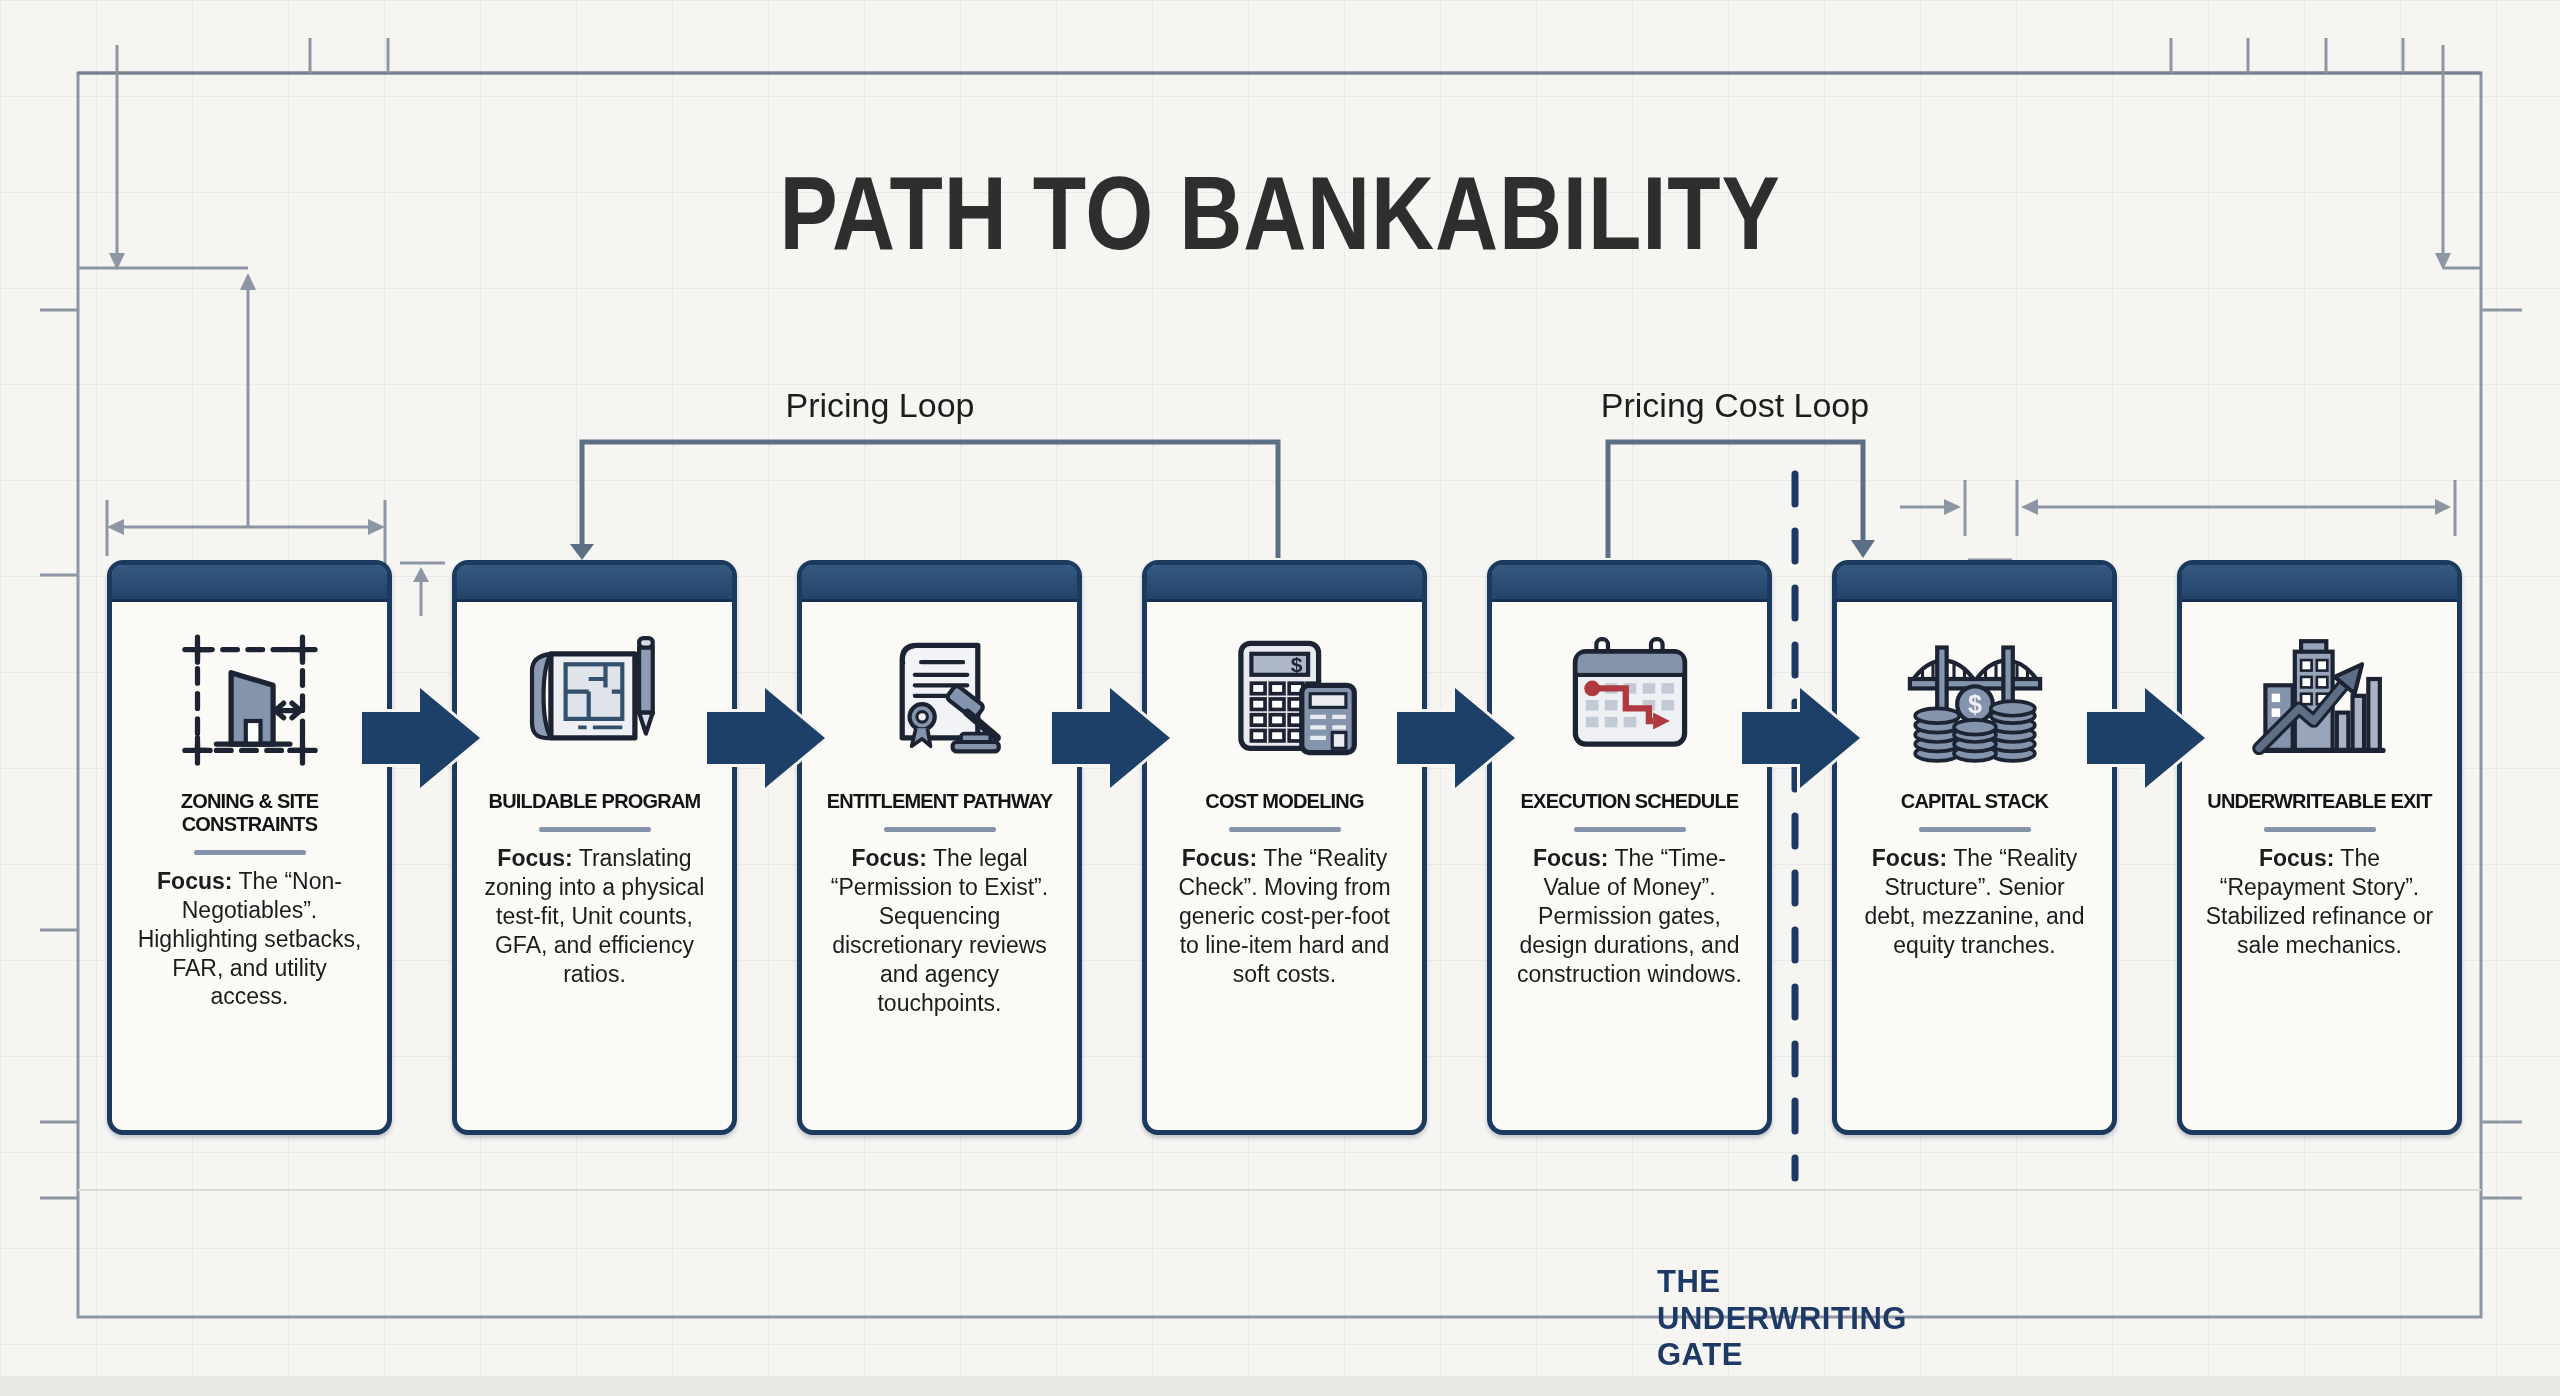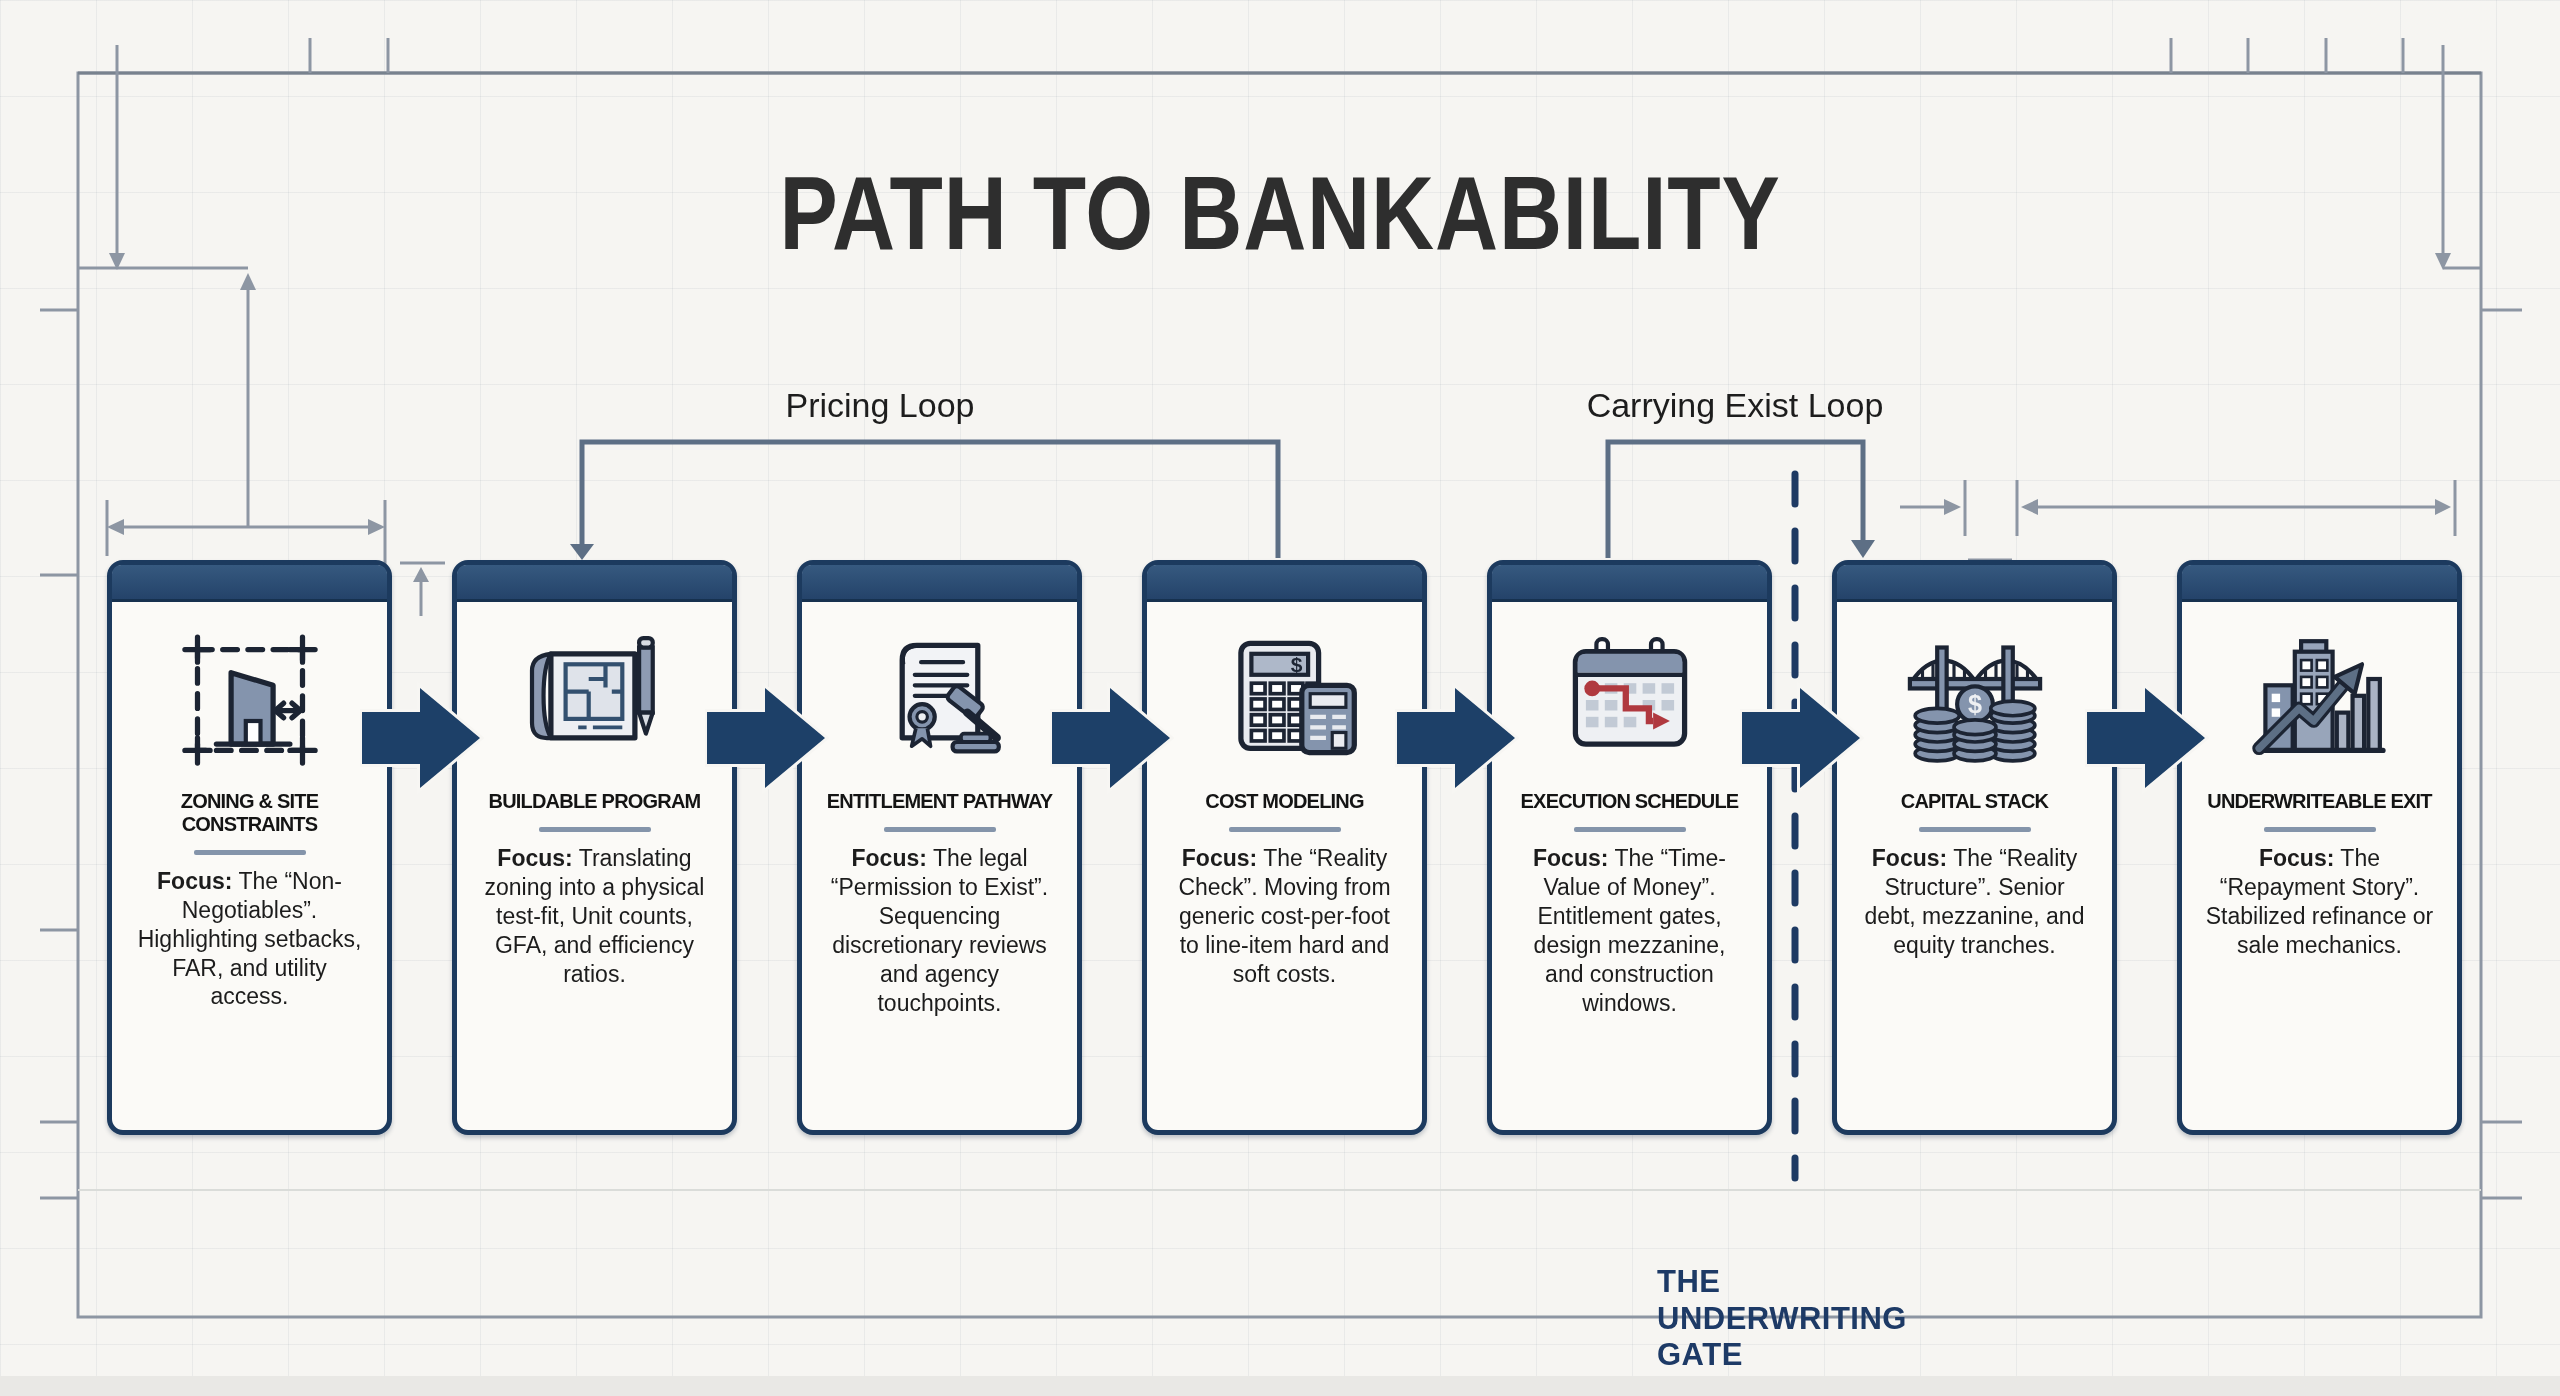--- a/index.html
+++ b/index.html
@@ -75,21 +75,21 @@
       <path d="M1608 558 V442 H1863 V542"></path>
     </g>
     <polygon points="1851,540 1875,540 1863,558" fill="#5d6f85"></polygon>
     <line x1="1795" y1="474" x2="1795" y2="1178" stroke="#1e3a63" stroke-width="7" stroke-dasharray="30 27" stroke-linecap="round"></line>
     <path d="M0 1392 H2560" stroke="#c9cbc8" stroke-width="5"></path>
   </svg>
 
   <h1 class="main-title">PATH TO BANKABILITY</h1>
 
   <div class="loop-label pricing">Pricing Loop</div>
-  <div class="loop-label carrying">Carrying Exist Loop</div>
+  <div class="loop-label carrying">Pricing Cost Loop</div>
   <div class="gate-label">THE UNDERWRITING GATE</div>
 
   <div class="card" style="left:107px">
     <div class="card-header"></div>
     <div class="icon-wrap">
       <svg viewBox="0 0 160 160">
         <g stroke="#1c2433" stroke-width="5" stroke-linecap="round" fill="none">
           <path d="M18 32 H42 M30 20 V44 M118 32 H142 M130 20 V44 M18 128 H42 M30 116 V140 M118 128 H142 M130 116 V140"></path>
           <rect x="30" y="32" width="100" height="96" stroke-dasharray="14 10"></rect>
         </g>
@@ -204,21 +204,21 @@
             <rect x="56" y="96" width="12" height="10"></rect>
             <rect x="74" y="96" width="12" height="10"></rect>
         </g>
         <path d="M44 69 H76 V88 H98 V100 H102" stroke="#b0393f" stroke-width="6" fill="none"></path>
         <circle cx="44" cy="69" r="7.5" fill="#b0393f"></circle>
         <polygon points="102,92 118,100 102,108" fill="#b0393f"></polygon>
       </svg>
     </div>
     <h2 class="card-title">EXECUTION SCHEDULE</h2>
     <div class="divider"></div>
-    <p class="card-body"><b>Focus:</b> <span>The “Time-Value of Money”. Entitlement gates, design mezzanine, and construction windows.</span></p>
+    <p class="card-body"><b>Focus:</b> <span>The “Time-Value of Money”. Permission gates, design durations, and construction windows.</span></p>
   </div>
 
   <div class="card" style="left:1832px">
     <div class="card-header"></div>
     <div class="icon-wrap">
       <svg viewBox="0 0 160 160">
         <path d="M20 62 C38 36 62 36 80 62 M80 62 C98 36 122 36 140 62" fill="none" stroke="#1c2433" stroke-width="4"></path>
         <path d="M30 52 V62 M40 46 V62 M60 46 V62 M70 52 V62 M90 52 V62 M100 46 V62 M120 46 V62 M130 52 V62" stroke="#1c2433" stroke-width="3" fill="none"></path>
         <rect x="18" y="60" width="124" height="9" fill="#8494ad" stroke="#1c2433" stroke-width="4"></rect>
         <rect x="44" y="30" width="9" height="62" fill="#8494ad" stroke="#1c2433" stroke-width="4"></rect>

